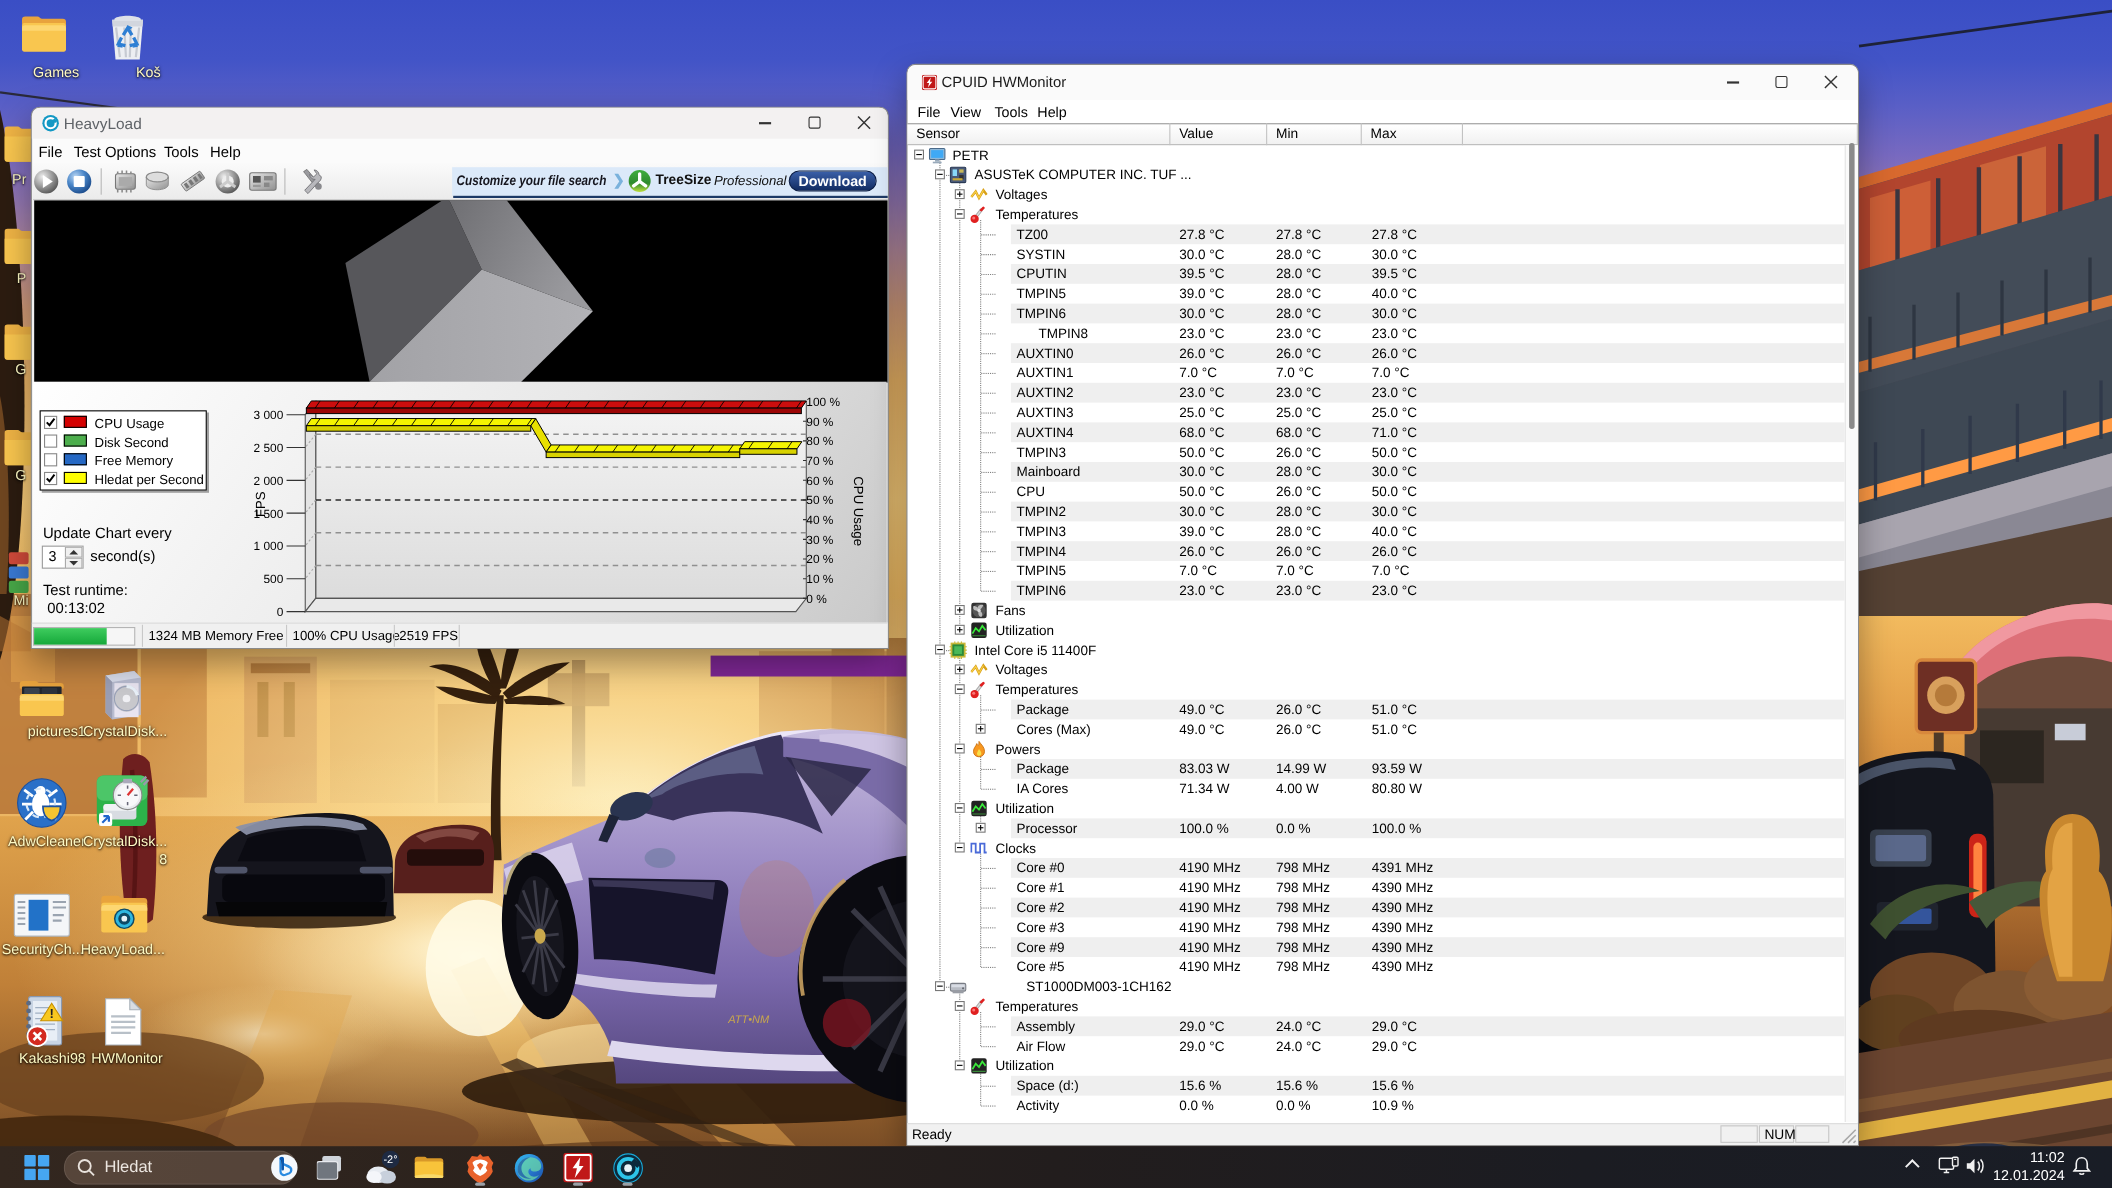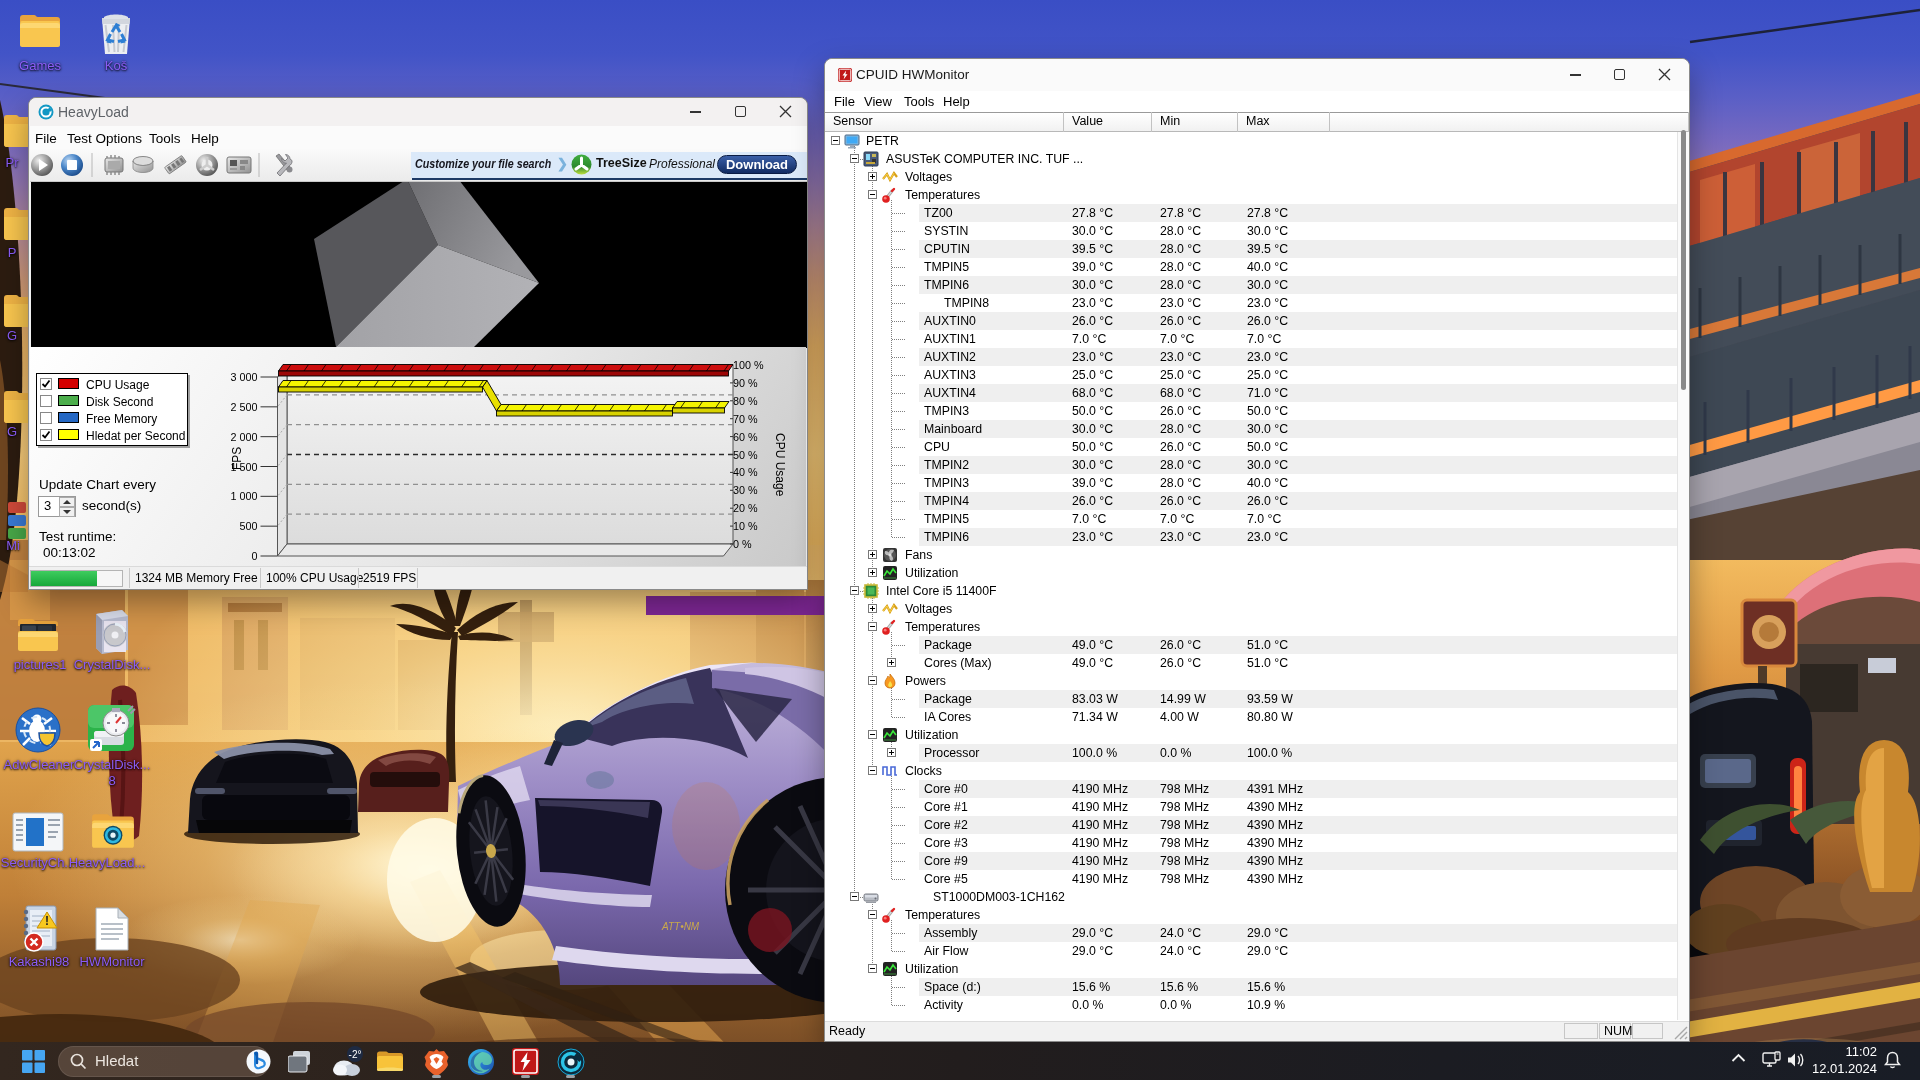--- a/index.html
+++ b/index.html
@@ -1,18 +1,18 @@
 <!DOCTYPE html>
 <html><head><meta charset="utf-8">
 <style>
 *{margin:0;padding:0;box-sizing:border-box}
 html,body{width:1920px;height:1080px;overflow:hidden;font-family:"Liberation Sans",sans-serif;position:relative;background:#000}
 .ab{position:absolute}
 #wall{left:0;top:0;z-index:0}
-.dlabel{position:absolute;color:#8b5cf6;font-size:13px;text-align:center;text-shadow:0 1px 2px rgba(0,0,0,.9),0 0 3px rgba(0,0,0,.6);z-index:1;line-height:16px}
+.dlabel{position:absolute;color:#fef9c3;font-size:13px;text-align:right;text-shadow:0 1px 2px rgba(0,0,0,.9),0 0 3px rgba(0,0,0,.6);z-index:1;line-height:16px}
 .win{position:absolute;z-index:2;border:1px solid #8a8a8a;border-radius:8px 8px 0 0;box-shadow:0 12px 30px rgba(0,0,0,.35)}
 
 .band{position:absolute;left:919px;width:758px;height:18px;background:#efefef;z-index:3}
 .trow{position:absolute;left:0;top:0;height:18px;font-size:12.3px;color:#000;z-index:4;white-space:nowrap}
 .trow span{position:absolute;line-height:18px}
 .vdot{position:absolute;width:1px;border-left:1px dotted #7f7f7f;z-index:3}
 .hdot{position:absolute;height:1px;border-top:1px dotted #7f7f7f;z-index:3}
 .ebox{position:absolute;width:9px;height:9px;background:#fff;border:1px solid #787878;z-index:5}
 .ebox .h{position:absolute;left:1px;top:3px;width:5px;height:1px;background:#000}
 .ebox .v{position:absolute;left:3px;top:1px;width:1px;height:5px;background:#000}

